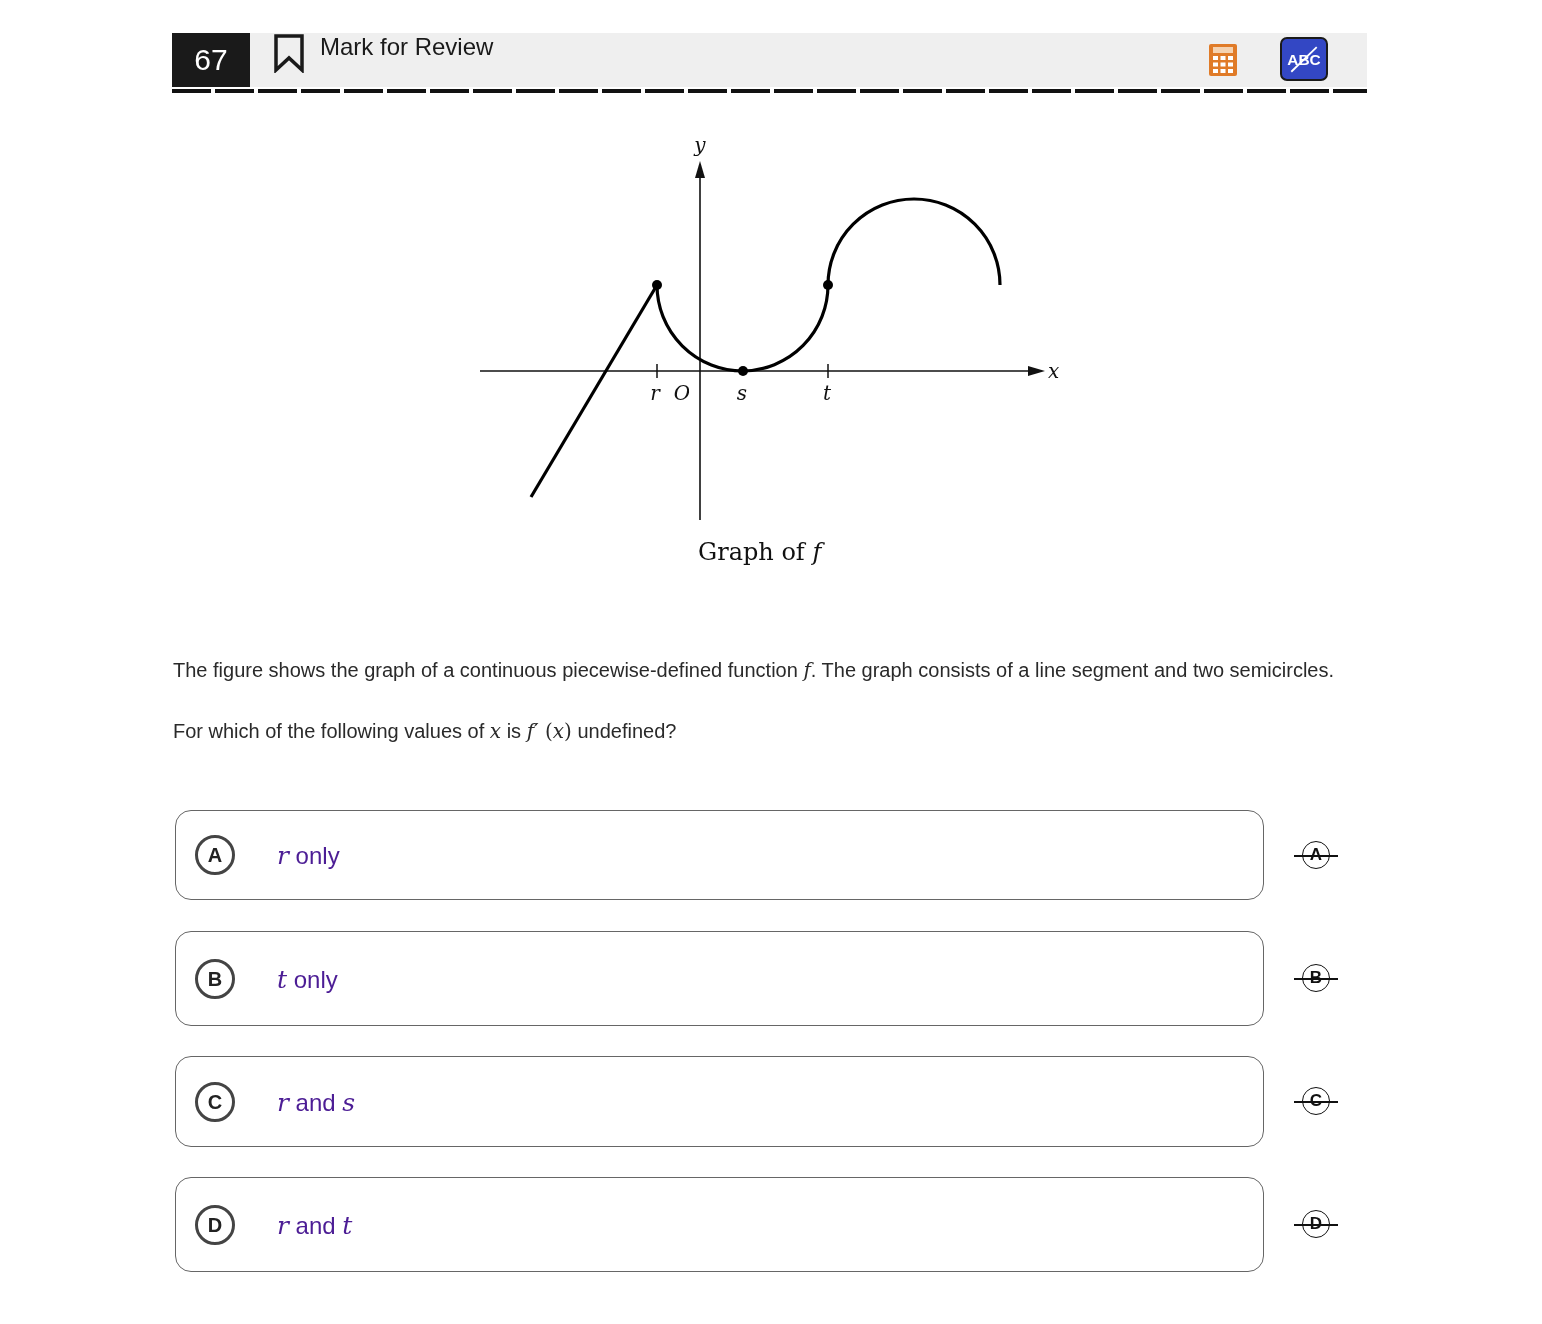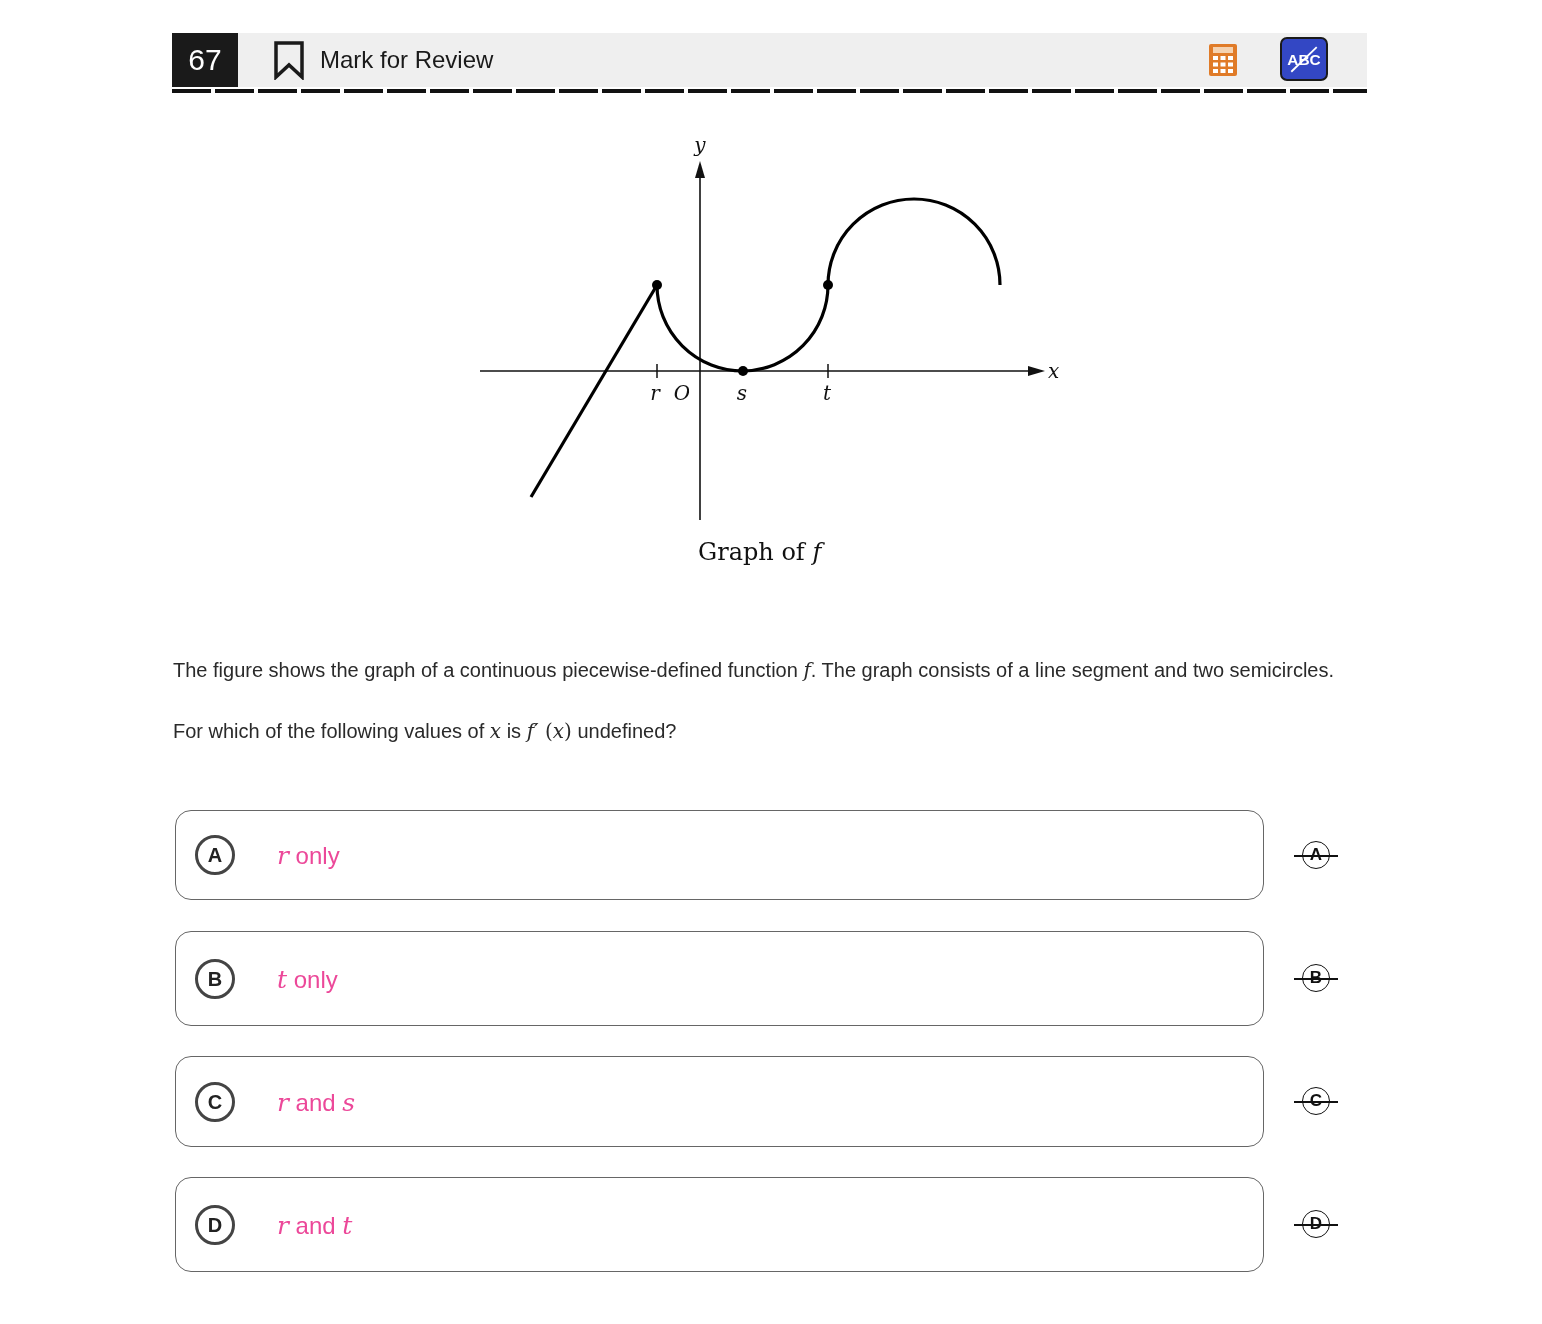--- a/index.html
+++ b/index.html
@@ -1,23 +1,23 @@
 <!DOCTYPE html>
 <html><head>
   <meta charset="utf-8">
   <style>
     html, body { margin: 0; padding: 0; background: #ffffff; }
     body { width: 1542px; height: 1324px; position: relative; overflow: hidden;
            font-family: "Liberation Sans", "DejaVu Sans", sans-serif; color: #1a1a1a; }
 
     
     .header { position: absolute; left: 172px; top: 33px; width: 1195px; height: 54px; background: #efefef; }
-    .qnum { position: absolute; left: 0; top: 0; width: 66px; height: 54px; background: #1a1a1a; color: #fff;
+    .qnum { position: absolute; left: 0; top: 0; width: 78px; height: 54px; background: #1a1a1a; color: #fff;
             font-size: 30px; line-height: 54px; text-align: center; }
-    .mark { position: absolute; left: 100px; top: 0; height: 54px; display: flex; align-items: center; cursor: pointer; }
+    .mark { position: absolute; left: 100px; top: 0; height: 54px; display: flex; cursor: pointer; }
     .mark svg { width: 34px; height: 40px; }
     .mark-label { font-size: 24px; margin-left: 14px; color: #1a1a1a; }
     .calc { position: absolute; left: 1036px; top: 10px; width: 30px; height: 34px; cursor: pointer; }
     .abc { position: absolute; left: 1108px; top: 4px; width: 48px; height: 44px; background: #3347c4; border: 2px solid #1a1a1a;
            border-radius: 7px; box-sizing: border-box; cursor: pointer; }
     .abc svg { width: 100%; height: 100%; }
 
     .dashes { position: absolute; left: 172px; top: 89px; width: 1195px; height: 4px;
               background: repeating-linear-gradient(to right, #111 0 39px, transparent 39px 43px); }
 
@@ -29,21 +29,21 @@
     .question { position: absolute; left: 173px; top: 640px; width: 1180px; font-size: 20px; line-height: 61px; color: #2a2a2a; }
     .math { font-family: "DejaVu Serif", "Liberation Serif", serif; font-style: italic; }
     .math-up { font-family: "DejaVu Serif", "Liberation Serif", serif; font-style: normal; }
 
     
     .option { position: absolute; left: 175px; width: 1089px; height: 90px; border: 1.5px solid #666; border-radius: 16px;
               box-sizing: border-box; background: #fff; cursor: pointer; }
     .opt-letter { position: absolute; left: 19px; top: 50%; transform: translateY(-50%); width: 40px; height: 40px;
                   border: 3px solid #444; border-radius: 50%; box-sizing: border-box; font-weight: bold; font-size: 20px;
                   line-height: 34px; text-align: center; color: #222; }
-    .opt-text { position: absolute; left: 101px; top: 50%; transform: translateY(-50%); font-size: 24px; color: #ec4899; }
+    .opt-text { position: absolute; left: 101px; top: 50%; transform: translateY(-50%); font-size: 24px; color: #4c1d95; }
     .opt-text .math { font-size: 25px; }
     .strike { position: absolute; left: 1294px; width: 44px; height: 30px; cursor: pointer; }
     .strike .circ { position: absolute; left: 8px; top: 0; width: 28px; height: 28px; border: 1.6px solid #111; border-radius: 50%;
                     box-sizing: border-box; font-weight: bold; font-size: 17px; line-height: 25px; text-align: center; color: #111; }
     .strike .line { position: absolute; left: 0; top: 14px; width: 44px; height: 1.6px; background: #111; }
   </style>
 </head>
 <body>
 
 <div class="header">

